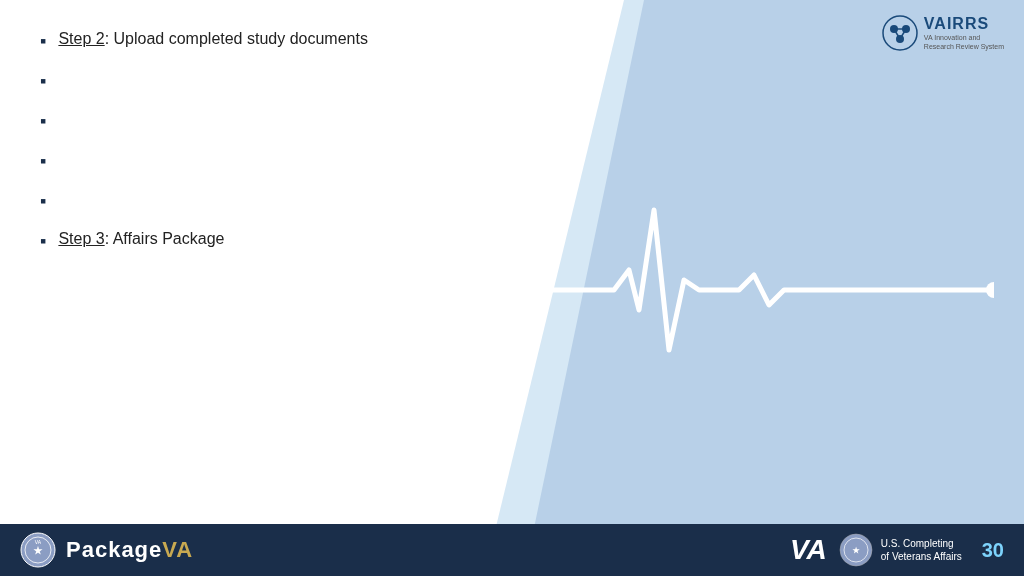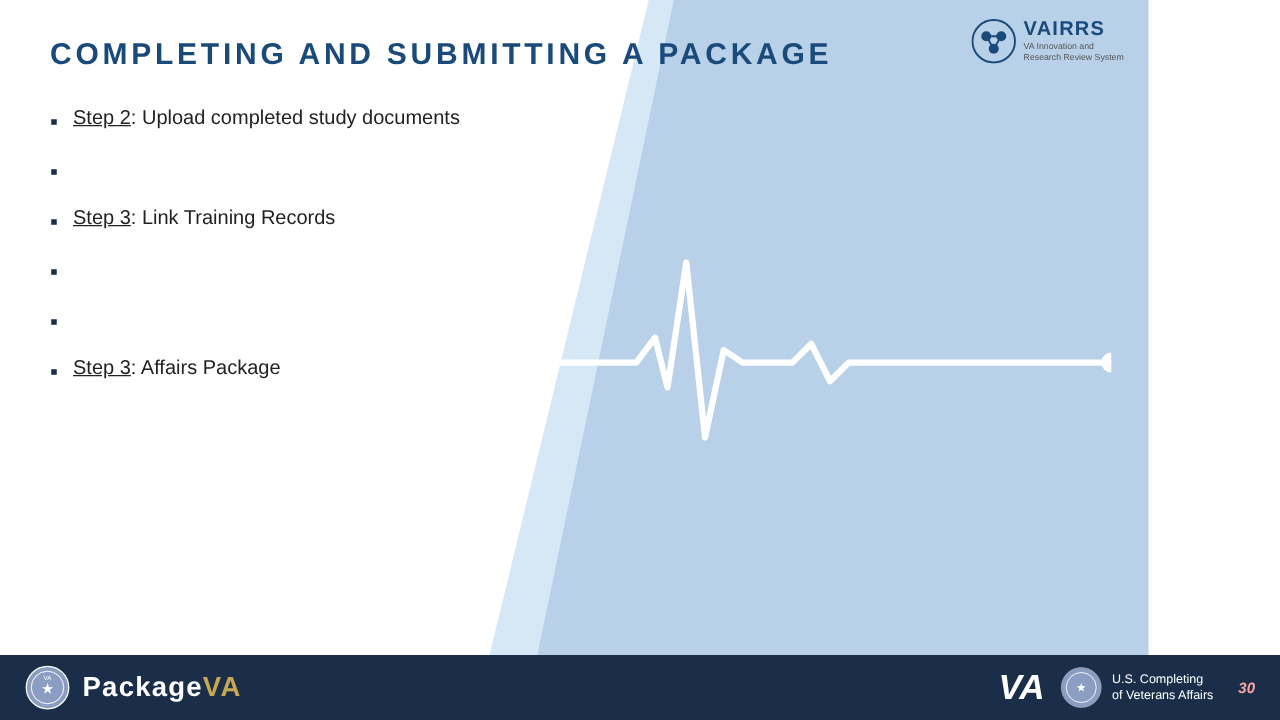--- a/index.html
+++ b/index.html
@@ -7,21 +7,21 @@
     body {
       width: 1024px;
       height: 576px;
       overflow: hidden;
       font-family: Arial, sans-serif;
       background: #ffffff;
       position: relative;
     }
 
     .slide {
-      width: 919px;
+      width: 1024px;
       height: 576px;
       position: relative;
       background: #ffffff;
     }
 
     
     .bg-diagonal {
       position: absolute;
       top: 0;
       right: 0;
@@ -104,25 +104,24 @@
       height: 34px;
     }
 
     .dept-text {
       color: #ffffff;
       font-size: 10px;
       line-height: 1.3;
     }
 
     .page-number {
-      color: #fca5a5;
-      font-size: 12px;
+      color: #7dd3fc;
+      font-size: 20px;
       font-weight: bold;
       margin-left: 8px;
-      font-style: italic;
     }
 
     
     .content {
       position: absolute;
       top: 0;
       left: 0;
       width: 100%;
       height: calc(100% - 52px);
       z-index: 5;
@@ -235,37 +234,33 @@
   </div>
 
   <div class="heartbeat-container">
     <svg width="480" height="200" viewBox="0 0 480 200" xmlns="http://www.w3.org/2000/svg">
       <polyline points="0,110 80,110 100,110 115,90 125,130 140,30 155,170 170,100 185,110 210,110 225,110 240,95 255,125 270,110 480,110" fill="none" stroke="white" stroke-width="5" stroke-linecap="round" stroke-linejoin="round"></polyline>
       <circle cx="480" cy="110" r="8" fill="white"></circle>
     </svg>
   </div>
 
   <div class="content">
-    <h1 class="slide-title">Completing and Submitting a Package</h1>
 
     <ul class="steps-list">
       <li>
         <span class="bullet">▪</span>
         <span>
           <span class="step-link">Step 2</span><span>: Upload completed study documents</span>
         </span>
       </li>
       <li>
         <span class="bullet">▪</span>
       </li>
       <li>
         <span class="bullet">▪</span>
-        <span>
-          <span class="step-link">Step 3</span><span>: Link Training Records</span>
-        </span>
       </li>
       <li>
         <span class="bullet">▪</span>
       </li>
       <li>
         <span class="bullet">▪</span>
       </li>
       <li>
         <span class="bullet">▪</span>
         <span>

